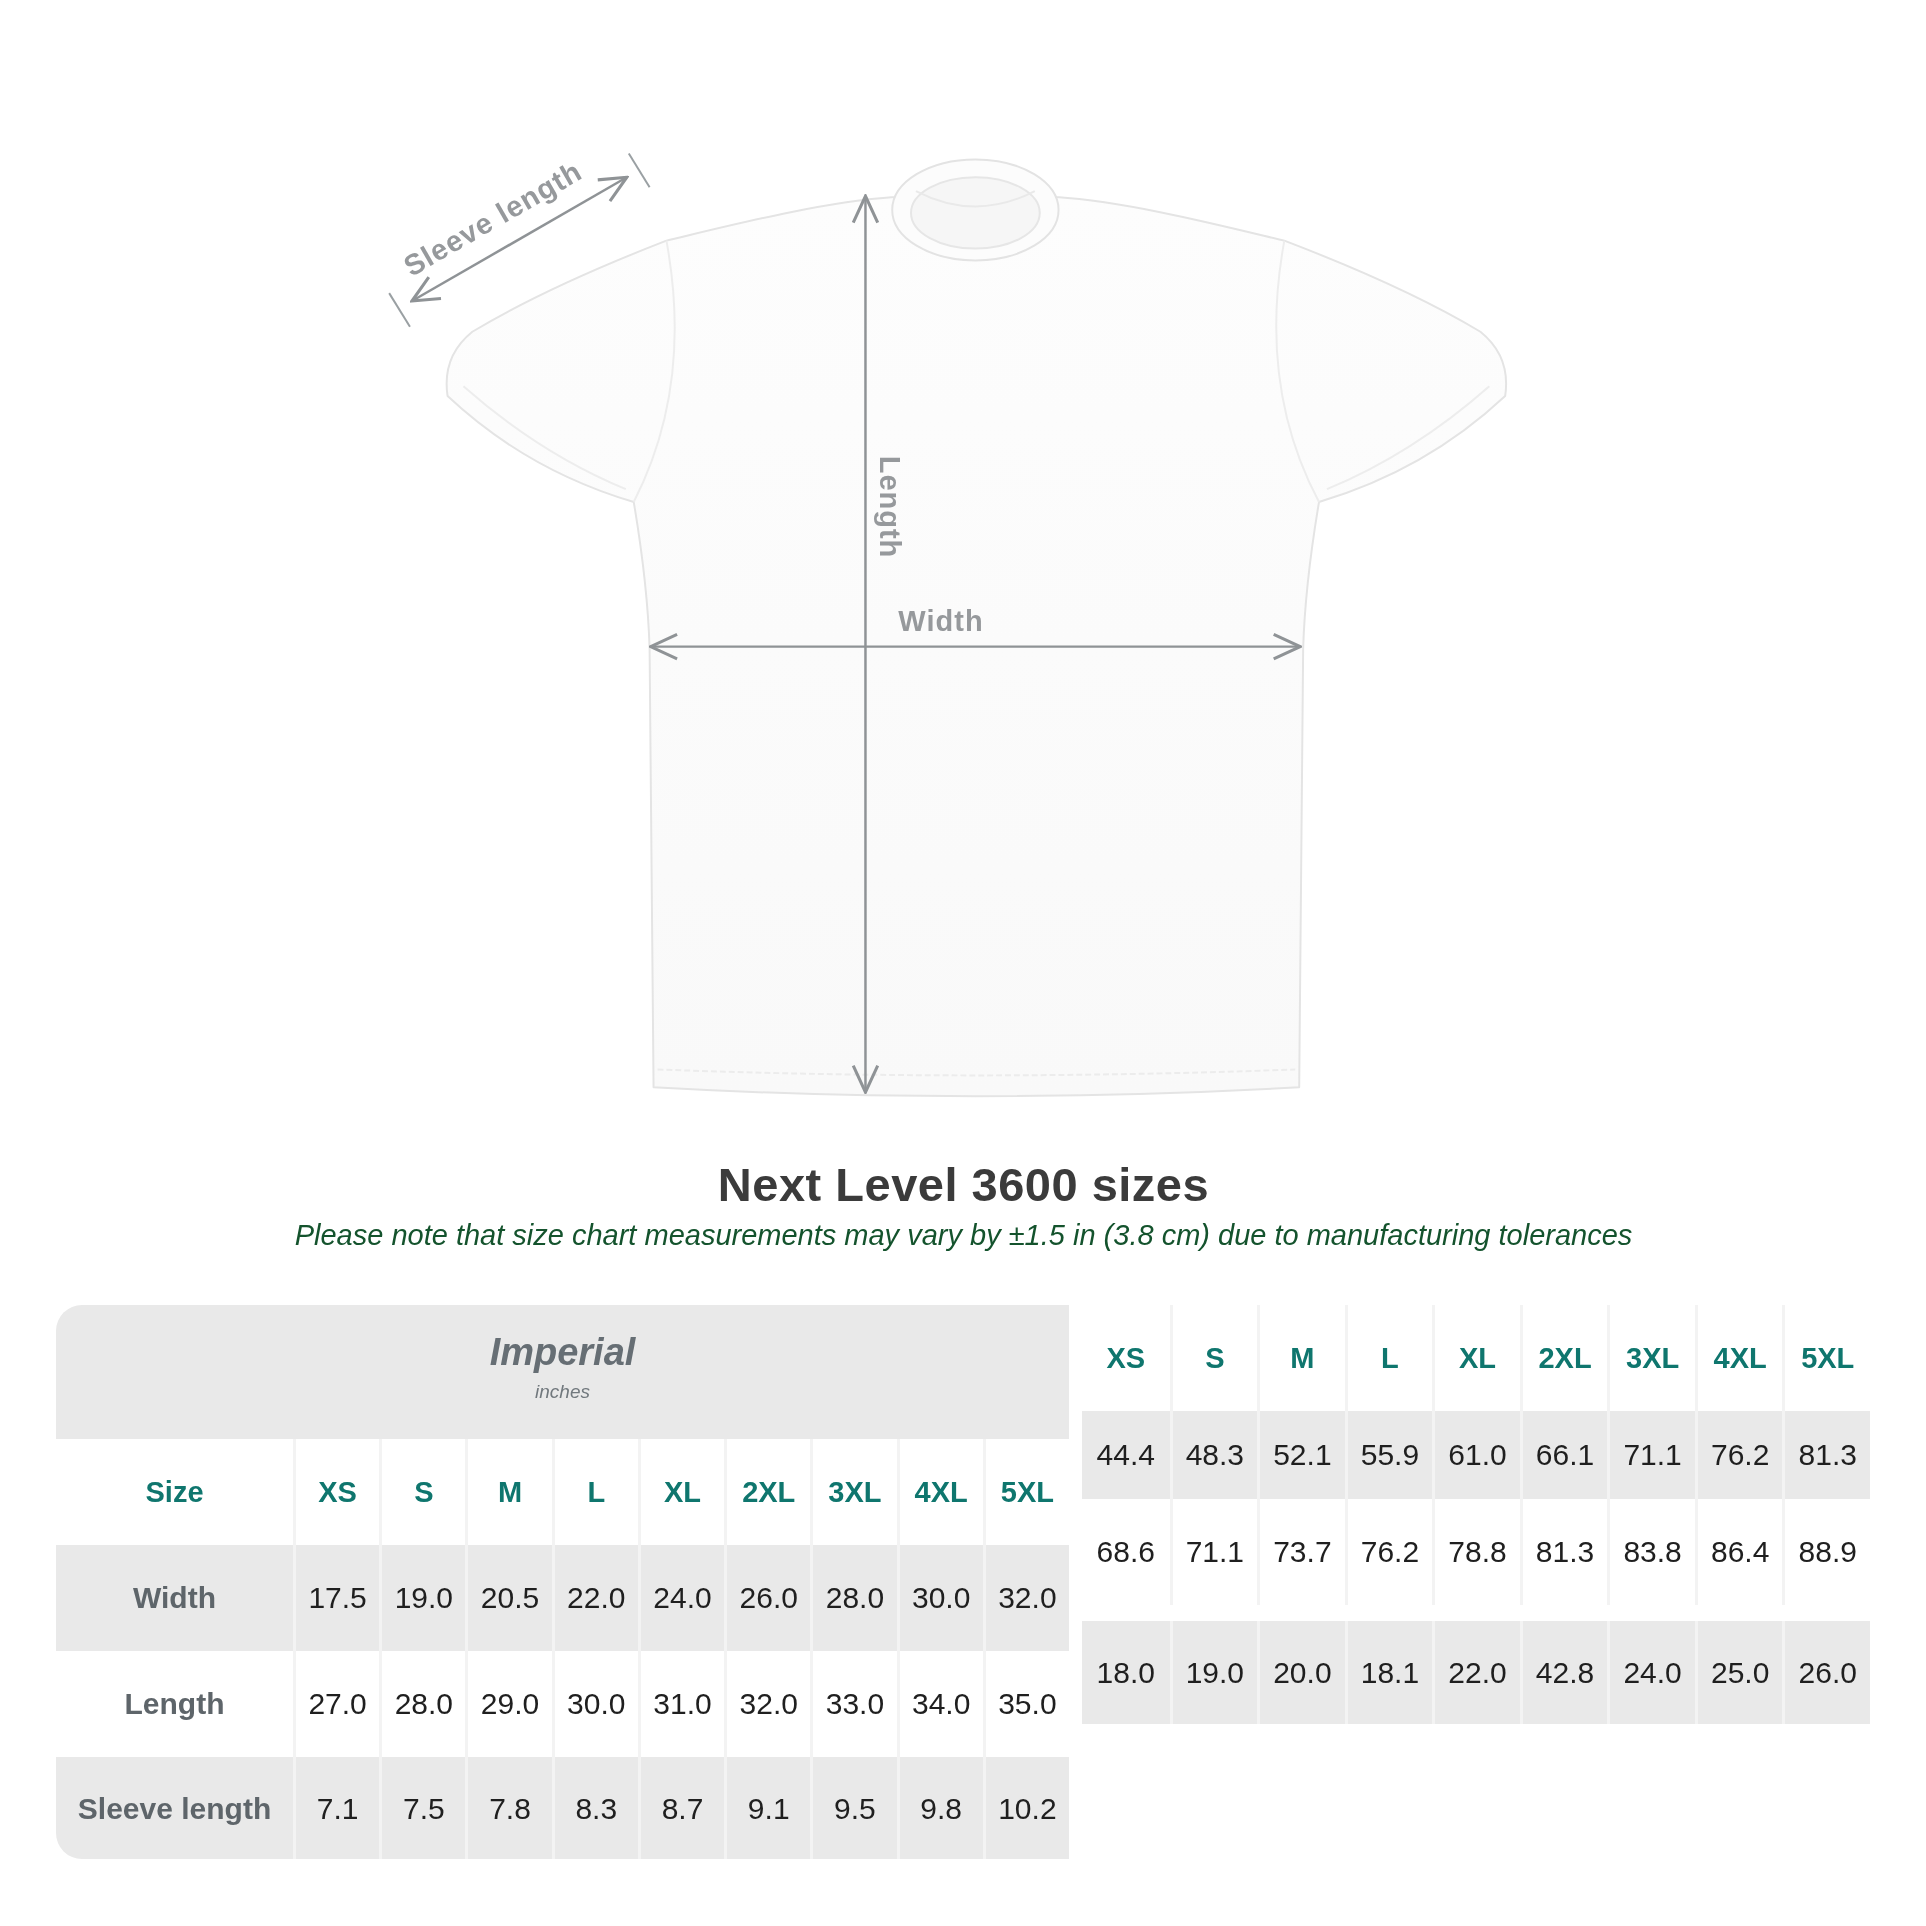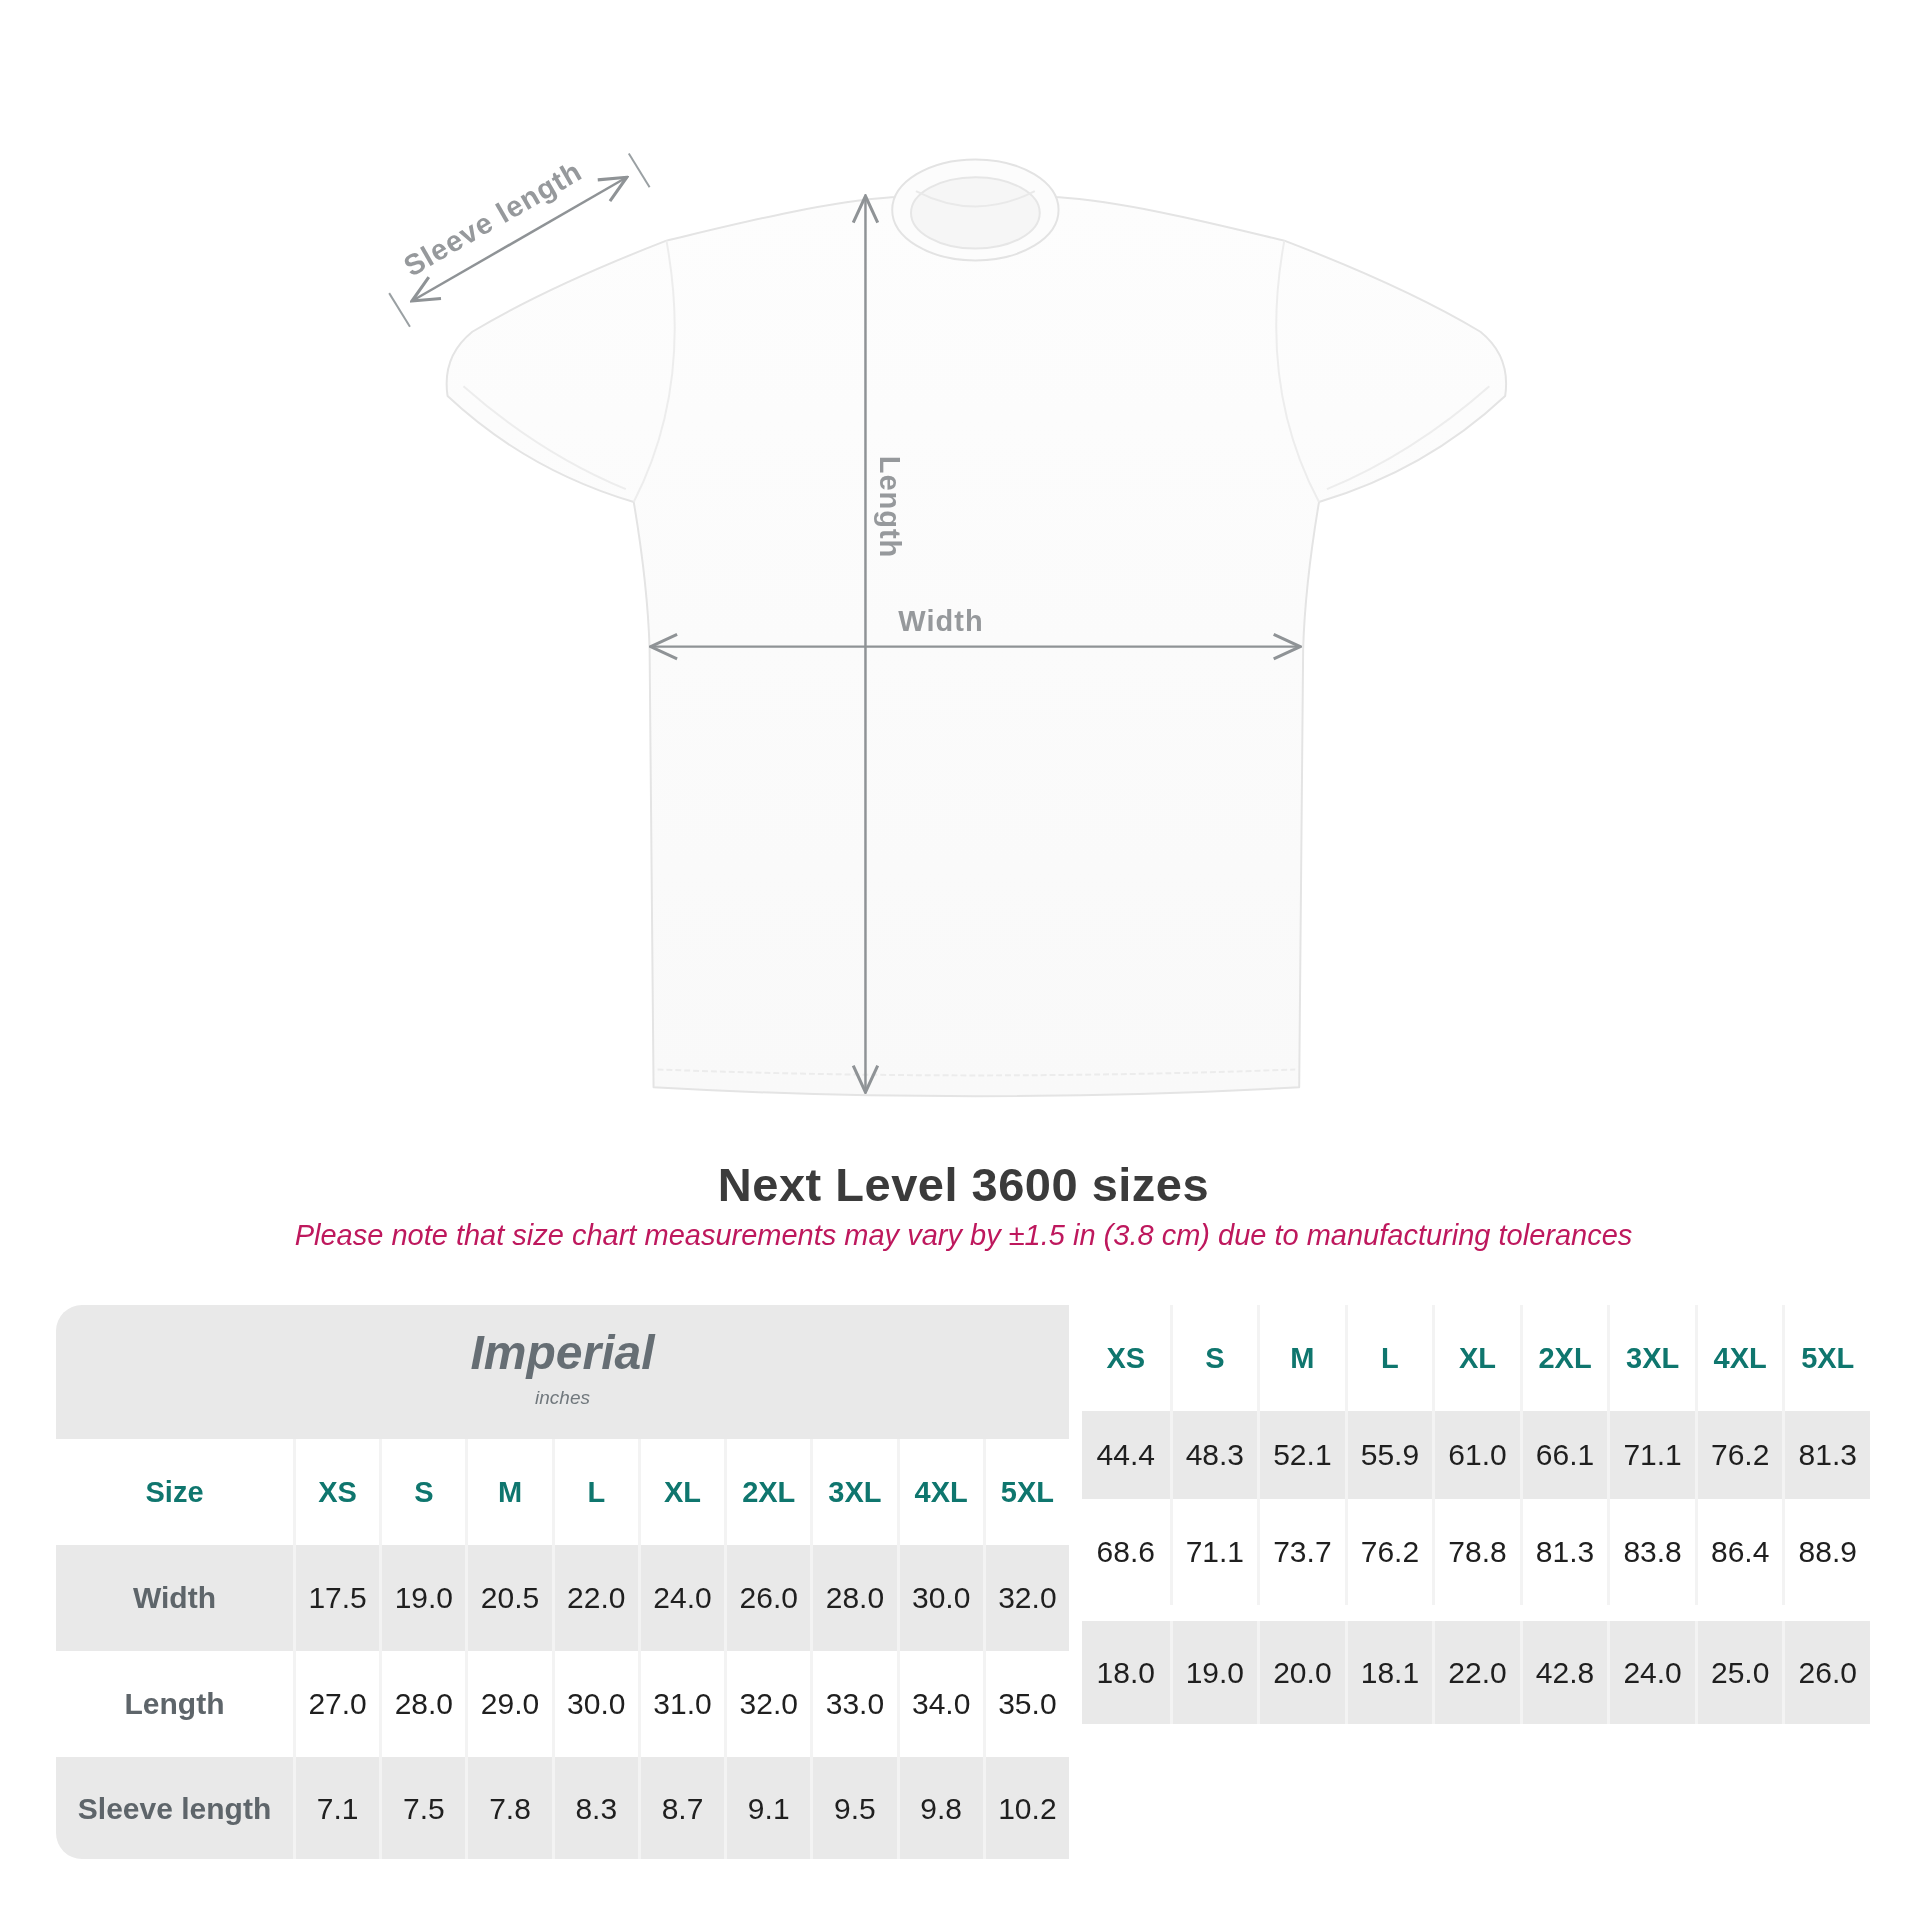--- a/index.html
+++ b/index.html
@@ -13,31 +13,31 @@
     position:absolute;font-weight:bold;font-size:29px;color:#96999c;
     white-space:nowrap;letter-spacing:1px;
   }
   
   .page-title{
     position:absolute;left:0;right:0;top:1157px;text-align:center;
     font-size:47px;font-weight:bold;color:#3b3b3b;letter-spacing:0.5px;
   }
   .page-subtitle{
     position:absolute;left:0;right:0;top:1219px;text-align:center;
-    font-size:29px;font-style:italic;color:#be185d;
+    font-size:29px;font-style:italic;color:#14532d;
   }
   
   .tblock{position:absolute;top:1305px;height:554px;background:#fff;overflow:hidden;}
   .tblock.imperial{left:56px;width:1013px;border-radius:26px 0 0 26px;}
   .tblock.metric{left:1082px;width:788px;border-radius:0 26px 26px 0;}
   .ghead{
     height:134px;background:#e9e9e9;display:flex;flex-direction:column;
     align-items:center;justify-content:center;gap:7px;padding-bottom:10px;box-sizing:border-box;
   }
-  .gtitle{font-size:48px;font-weight:bold;font-style:italic;color:#666e74;}
+  .gtitle{font-size:38px;font-weight:bold;font-style:italic;color:#666e74;}
   .gsub{font-size:19px;font-style:italic;color:#71787d;}
   .trow{display:grid;}
   .trow.with-label{grid-template-columns:237px repeat(9,1fr);}
   .trow.no-label{grid-template-columns:repeat(9,1fr);}
   .white{background:#ffffff;}
   .gray{background:#e9e9e9;}
   .cell{display:flex;align-items:center;justify-content:center;box-sizing:border-box;}
   .cell + .cell{border-left:3px solid #f3f3f3;}
   .hcell{font-weight:bold;font-size:29px;color:#0f766e;}
   .lcell{font-weight:bold;font-size:30px;color:#5e656a;}

